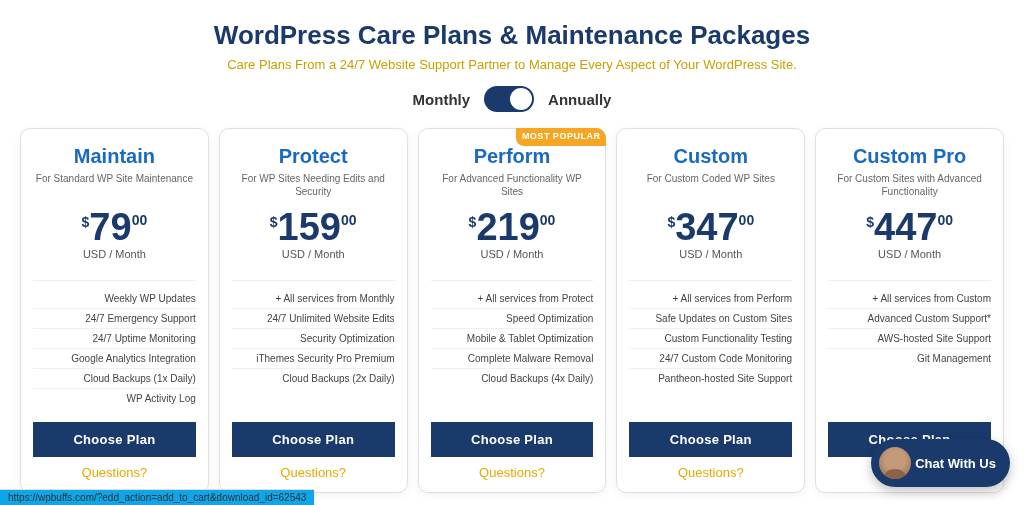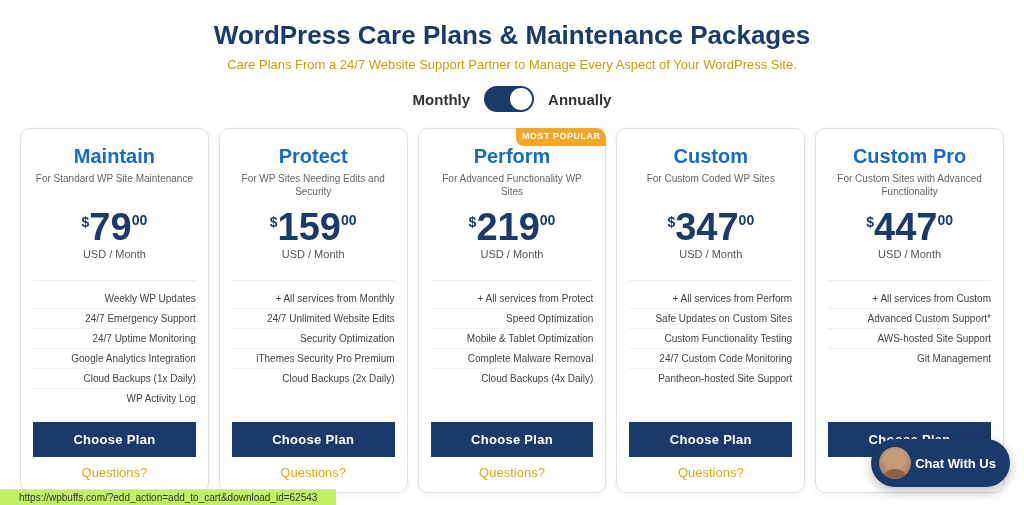--- a/index.html
+++ b/index.html
@@ -209,22 +209,22 @@
       display: flex;
       align-items: flex-end;
       justify-content: center;
     }
     .status-bar {
       position: fixed;
       bottom: 0;
       left: 0;
       font-size: 10px;
       color: #333;
-      background: #bef264;
-      padding: 2px 19px;
+      background: #0ea5e9;
+      padding: 2px 8px;
       border-top: 1px solid #ddd;
     }
     .divider-line {
       width: 100%;
       height: 1px;
       background: #eee;
       margin: 8px 0;
     }
   </style>
 </head>

